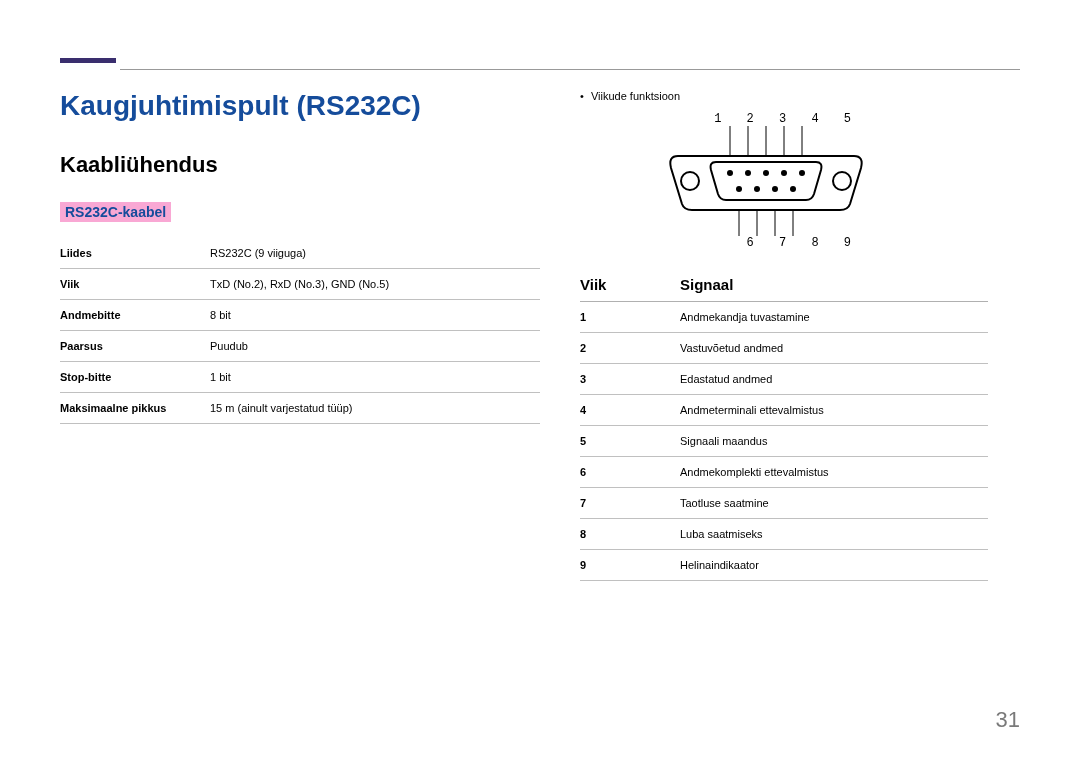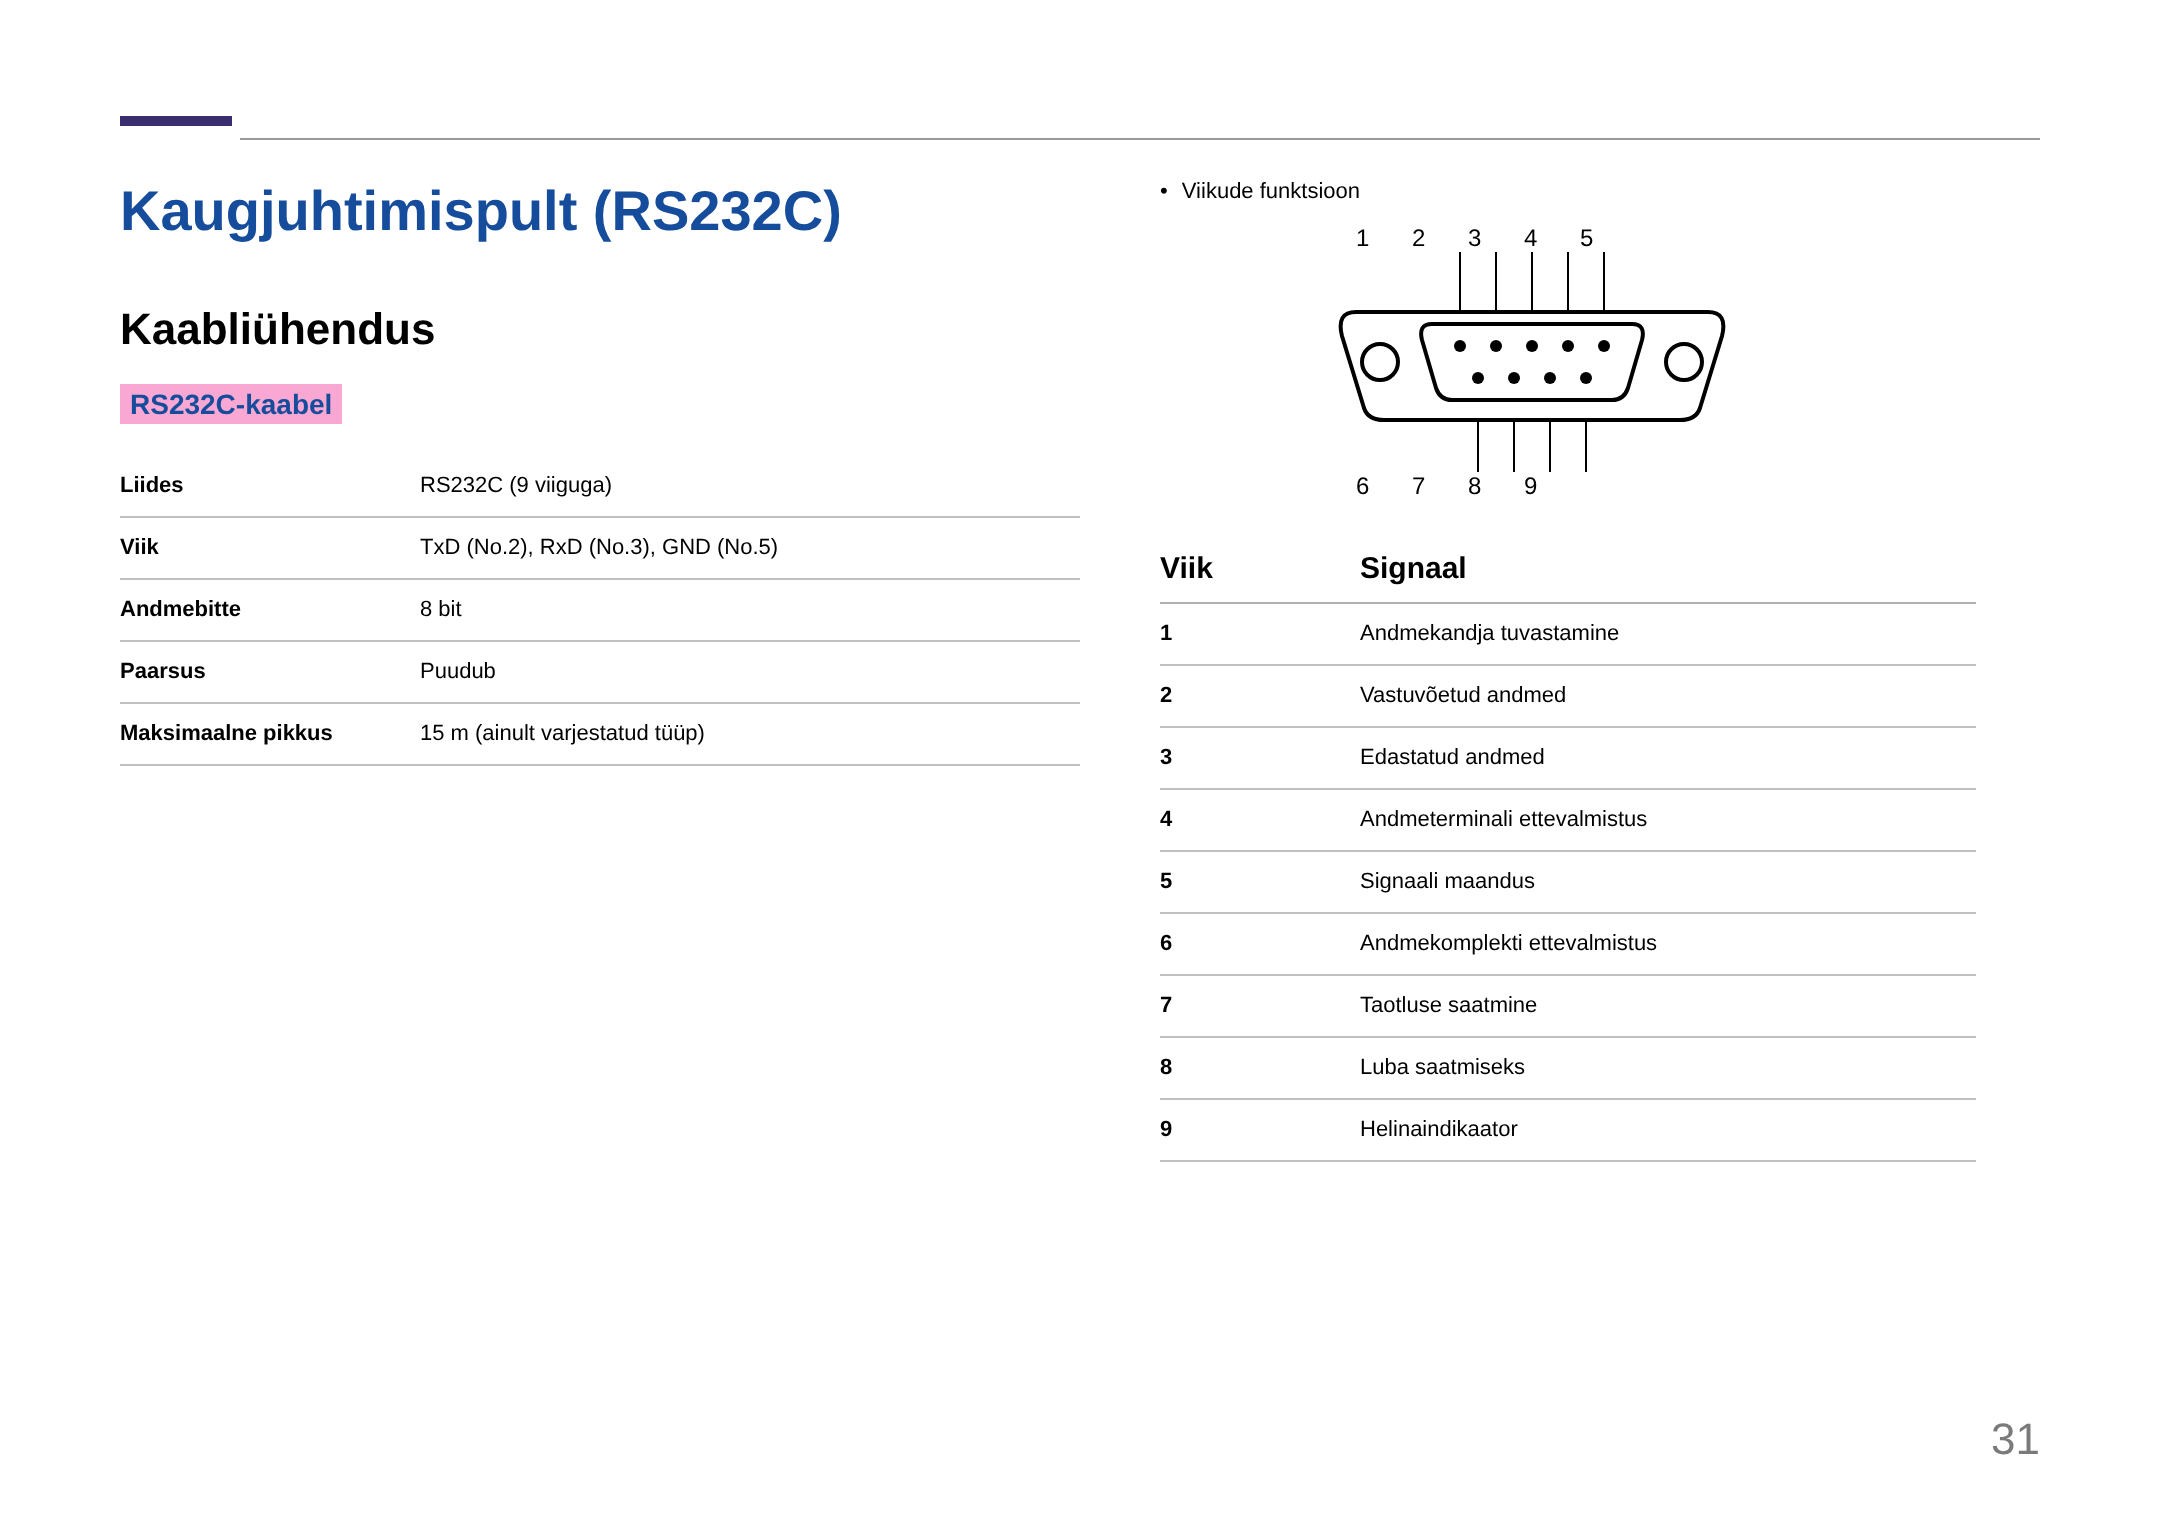--- a/index.html
+++ b/index.html
@@ -46,21 +46,21 @@
   h1 {
     color: #154c9b;
     font-size: 28px;
     font-weight: 600;
     margin-bottom: 30px;
   }
   h2 {
     color: #000;
     font-size: 22px;
     font-weight: 600;
-    margin-bottom: 14px;
+    margin-bottom: 24px;
   }
   h3 {
     color: #154c9b;
     font-size: 14px;
     font-weight: 700;
     background: #f9a8d4;
     display: inline-block;
     padding: 2px 5px;
     margin-bottom: 16px;
   }
@@ -86,22 +86,22 @@
     content: "• ";
     margin-right: 4px;
   }
   .connector {
     margin: 10px 0 18px 80px;
   }
   .connector svg { display: block; }
   .pinlabels-top, .pinlabels-bottom {
     font-size: 12px;
     letter-spacing: 9px;
-    text-align: left;
-    font-family: Liberation Sans, sans-serif;
+    text-align: right;
+    font-family: Liberation Mono, monospace;
   }
   .signal-header {
     display: flex;
     gap: 10px;
     font-size: 15px;
     font-weight: 700;
     color: #000;
     border-bottom: 1px solid #b0b0b0;
     padding: 8px 0;
     margin-top: 10px;
@@ -145,20 +145,24 @@
             </tr>
             <tr>
               <td>Andmebitte</td>
               <td>8 bit</td>
             </tr>
             <tr>
               <td>Paarsus</td>
               <td>Puudub</td>
             </tr>
             <tr>
+              <td>Stop-bitte</td>
+              <td>1 bit</td>
+            </tr>
+            <tr>
               <td>Maksimaalne pikkus</td>
               <td>15 m (ainult varjestatud tüüp)</td>
             </tr>
           </tbody>
       </table>
     </div>
 
     <div class="col-right">
       <div class="bullet-line">Viikude funktsioon</div>
 

